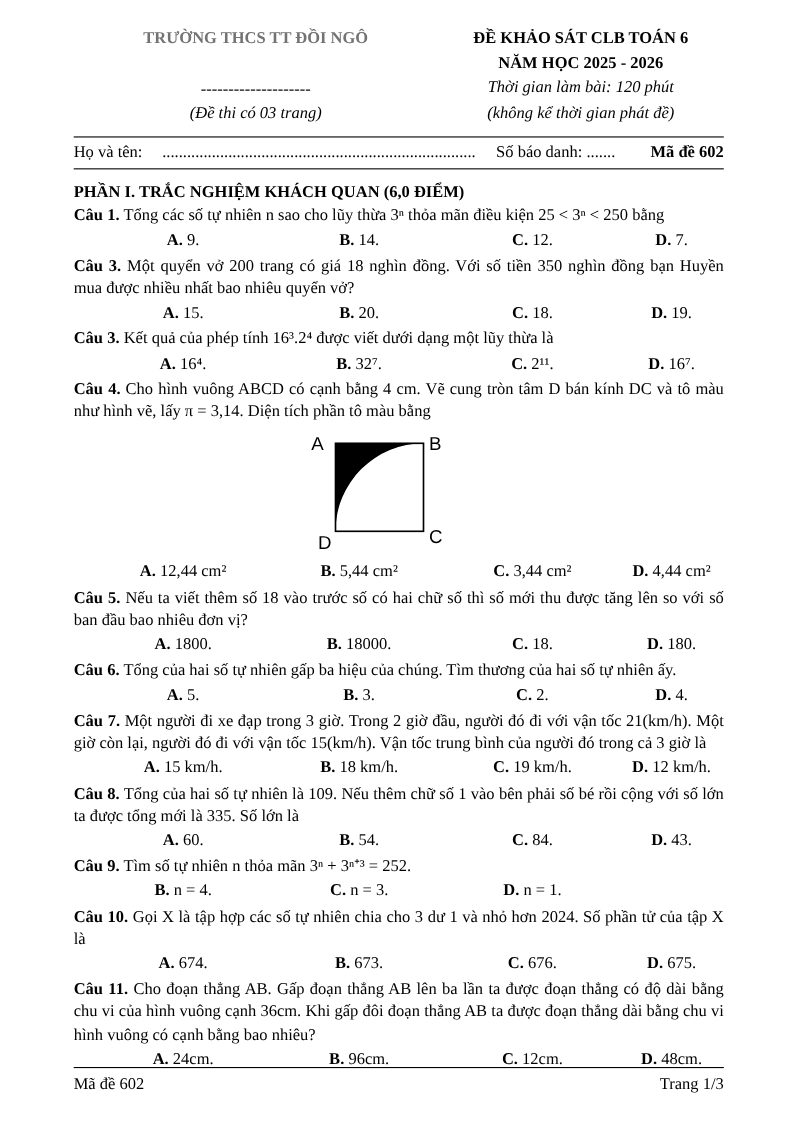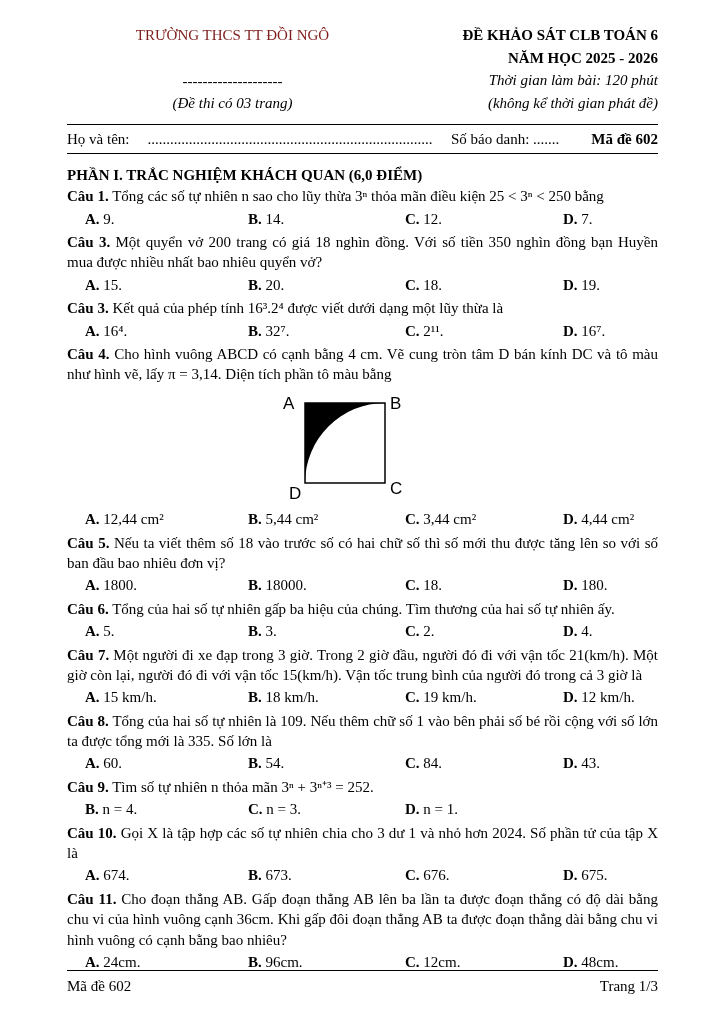--- a/index.html
+++ b/index.html
@@ -4,38 +4,38 @@
 <style>
   html, body { margin: 0; padding: 0; background: #ffffff; }
   .page {
     width: 725px; height: 1024px; box-sizing: border-box;
     padding: 24px 67px 0 67px; position: relative; overflow: hidden;
     background: #ffffff; color: #000;
     font-family: "Liberation Serif", serif; font-size: 15px; line-height: 1.36;
   }
   .header { display: flex; }
   .header-left { width: 56%; text-align: center; line-height: 1.5; }
-  .header-right { width: 44%; text-align: right; line-height: 1.5; }
-  .school { font-weight: normal; color: #7f1d1d; }
+  .header-right { width: 44%; text-align: center; line-height: 1.5; }
+  .school { font-weight: bold; color: #737373; }
   .sep { margin-top: 23px; }
   .bold { font-weight: bold; }
   .italic { font-style: italic; }
   .student-row {
     display: flex; align-items: baseline; margin-top: 9px;
     border-top: 1px solid #000; border-bottom: 1px solid #000; padding: 4px 0; gap: 18px;
   }
   .dots-fill { flex: 1; overflow: hidden; white-space: nowrap; }
   .exam-code { font-weight: bold; margin-left: 14px; white-space: nowrap; }
   .section-title { font-weight: bold; margin-top: 11px; }
   .question { margin-top: 1px; }
   .q-text { text-align: justify; }
   .q-num { font-weight: bold; }
   .options {
     display: grid; grid-template-columns: 163px 157px 158px auto;
-    padding-left: 18px; margin: 2px 0 3px 0;
+    padding-left: 18px; margin: 2px 0 3px 0; text-align: center;
   }
   .opt-label { font-weight: bold; }
   .figure { margin: 4px 0 2px 198px; }
   .fig-label { font-family: "Liberation Sans", sans-serif; font-size: 17px; fill: #000; }
   .footer {
     position: absolute; left: 67px; right: 67px; bottom: 28px;
     border-top: 1px solid #000; padding-top: 5px;
     display: flex; justify-content: space-between;
   }
 </style>

